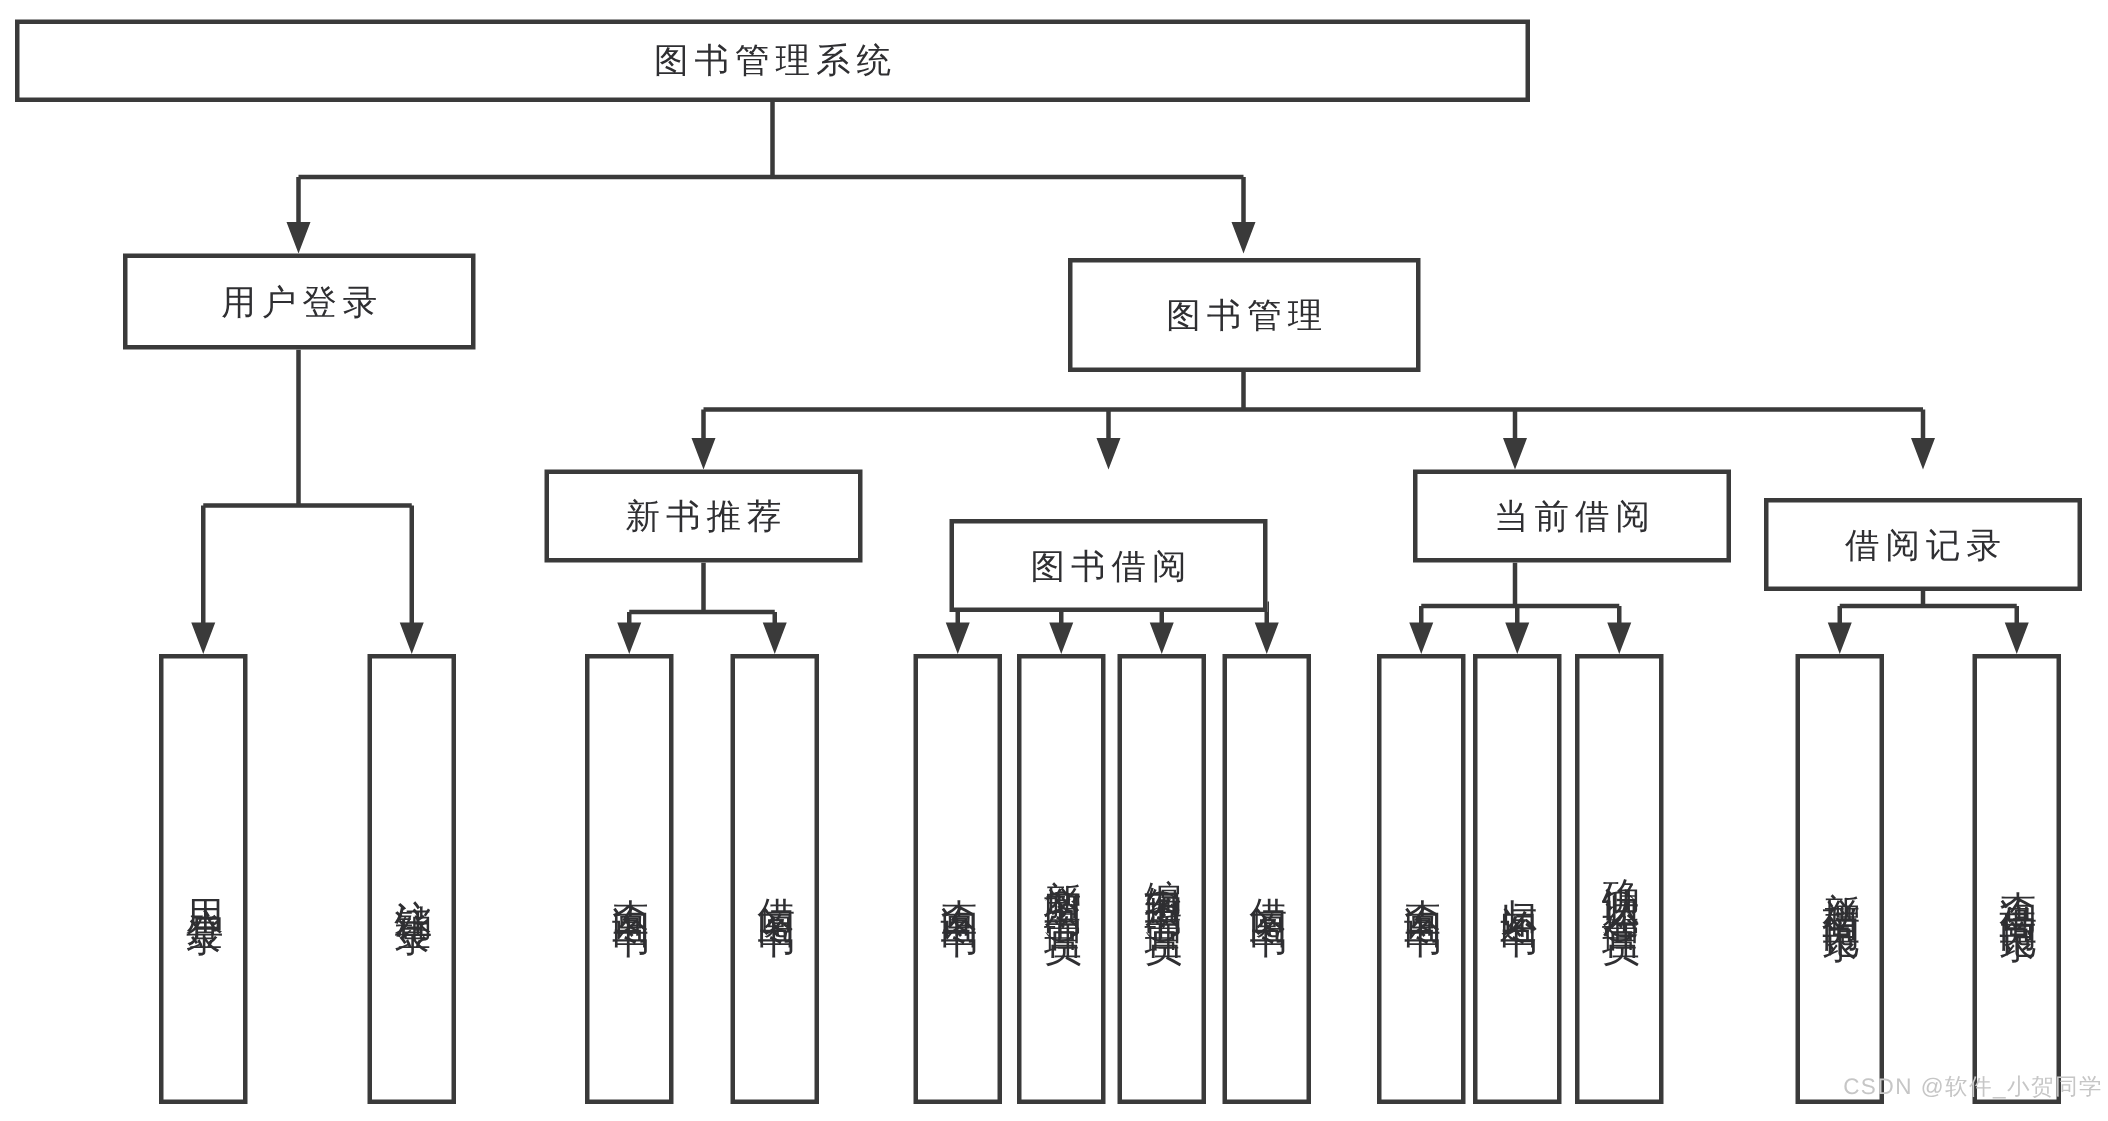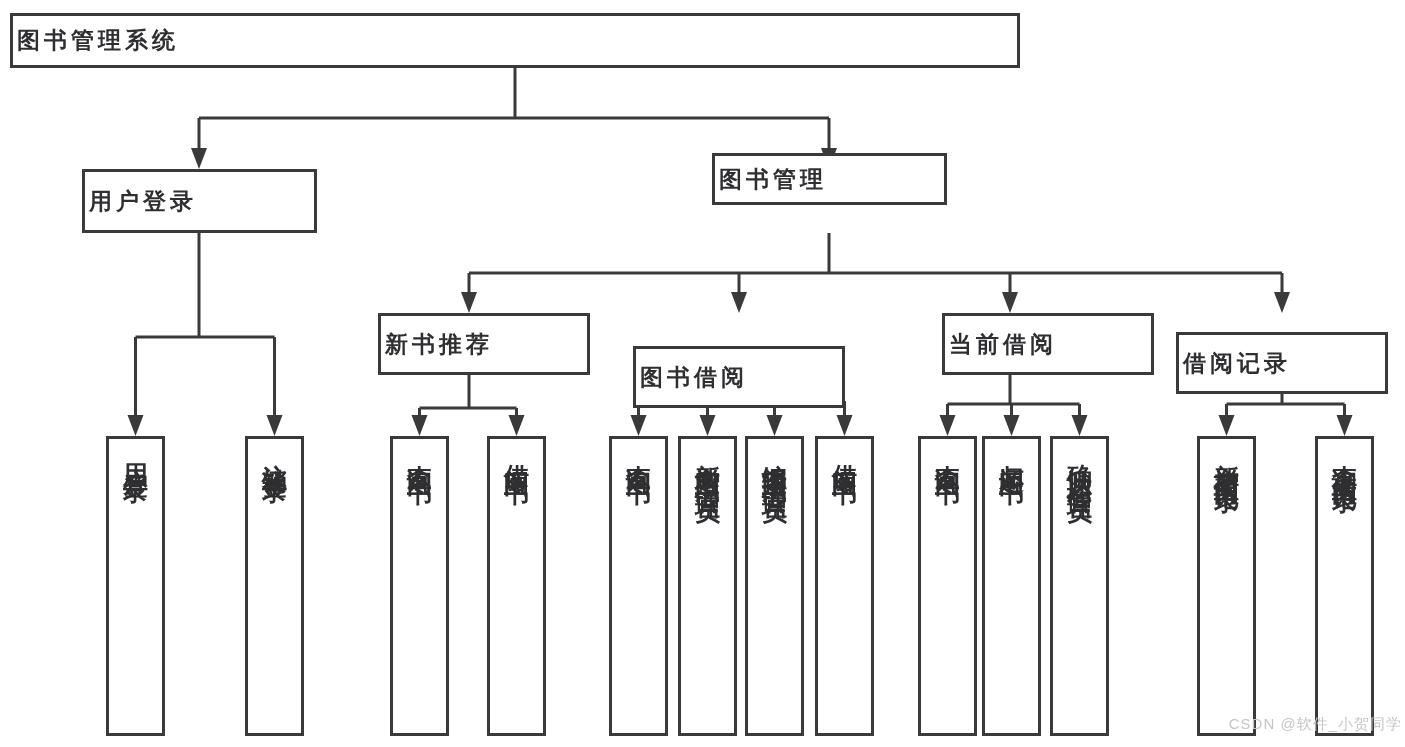--- a/index.html
+++ b/index.html
@@ -25,42 +25,41 @@
     pointer-events: none;
   }
   .connectors .wire { stroke: var(--line); stroke-width: 3; fill: none; }
   .connectors .head { fill: var(--line); stroke: none; }
   .node {
     position: absolute;
     background: var(--background);
     border: 3px solid var(--line);
     display: flex;
     align-items: center;
-    justify-content: flex-start;
+    justify-content: center;
     color: var(--text);
-    font-weight: bold;
   }
   .node.h {
     font-size: 23px;
     letter-spacing: 4px;
     padding-left: 4px; 
     white-space: nowrap;
   }
   .node.v {
     writing-mode: vertical-rl;
     font-size: 25px;
     letter-spacing: 5px;
     padding-top: 5px; 
     line-height: 1;
   }
   
   #root-box   { left: 10px;  top: 13px;  width: 1010px; height: 55px; }
   #l1-login   { left: 82px;  top: 169px; width: 235px; height: 64px; }
-  #l1-mgmt    { left: 712px; top: 153px; width: 235px; height: 52px; }
-  #l2-newbook { left: 363px; top: 313px; width: 212px; height: 62px; margin-left: 15px; }
+  #l1-mgmt    { left: 712px; top: 172px; width: 235px; height: 76px; }
+  #l2-newbook { left: 363px; top: 313px; width: 212px; height: 62px; }
   #l2-borrow  { left: 633px; top: 313px; width: 212px; height: 62px; margin-top: 33px; }
   #l2-current { left: 904px; top: 313px; width: 212px; height: 62px; margin-left: 38px; }
   #l2-records { left: 1176px; top: 332px; width: 212px; height: 62px; }
   .leaf { top: 436px; width: 59px; height: 300px; }
   #leaf-0  { left: 106px; }
   #leaf-1  { left: 245px; }
   #leaf-2  { left: 390px; }
   #leaf-3  { left: 487px; }
   #leaf-4  { left: 609px; }
   #leaf-5  { left: 678px; }

